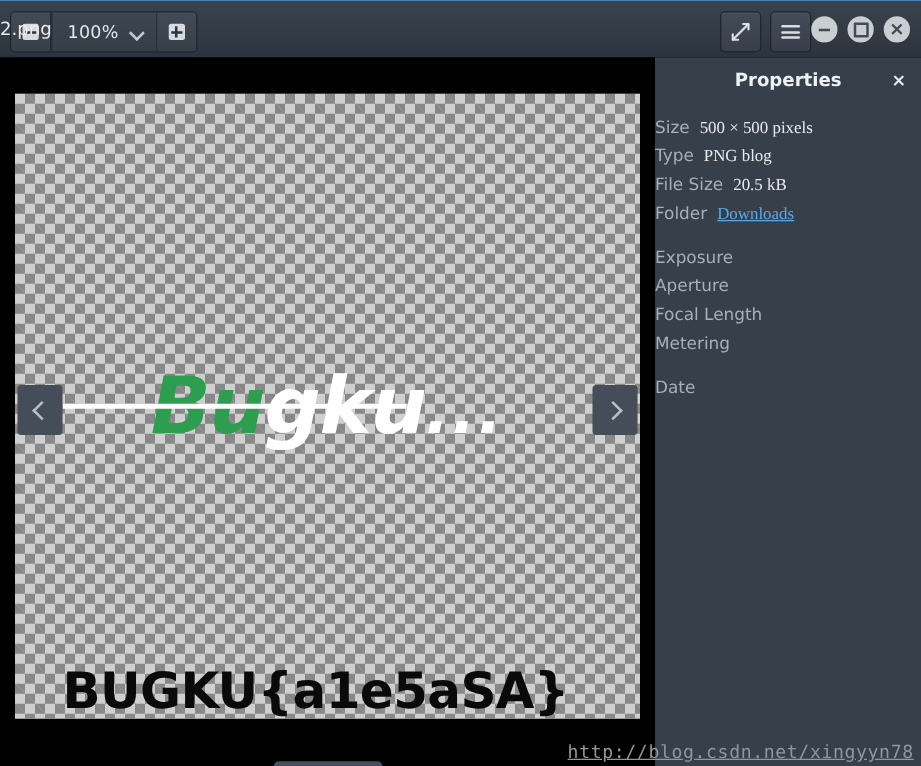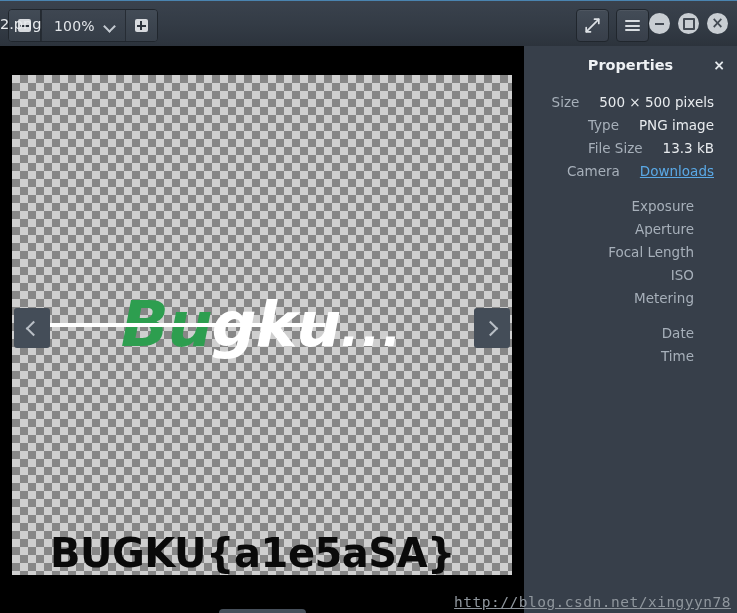--- a/index.html
+++ b/index.html
@@ -331,33 +331,34 @@
     font-weight: bold;
     cursor: pointer;
     line-height: 16px;
   }
 
   .prop-list {
     padding: 8px 23px 0 0;
   }
   .prop-row {
     display: flex;
-    justify-content: flex-end;
+    justify-content: flex-start;
     align-items: baseline;
     height: 23px;
     font-size: 13.5px;
     white-space: nowrap;
   }
   .prop-label {
     color: #a7b0ba;
     text-align: right;
   }
   .prop-value {
     color: #e8ebee;
-    margin-left: 20px;
+    margin-left: 8px;
+    font-family: Liberation Serif, serif;
   }
   .prop-value.link {
     color: #5aa9e6;
     text-decoration: underline;
     cursor: pointer;
   }
   .prop-gap { height: 12px; }
 
   
   .watermark {
@@ -450,61 +451,53 @@
       <div class="sidebar-close">×</div>
     </div>
 
     <div class="prop-list">
       <div class="prop-row">
         <span class="prop-label">Size</span>
         <span class="prop-value">500 × 500 pixels</span>
       </div>
       <div class="prop-row">
         <span class="prop-label">Type</span>
-        <span class="prop-value">PNG image</span>
+        <span class="prop-value">PNG blog</span>
       </div>
       <div class="prop-row">
         <span class="prop-label">File Size</span>
-        <span class="prop-value">13.3 kB</span>
-      </div>
-      <div class="prop-row">
-        <span class="prop-label">Camera</span>
+        <span class="prop-value">20.5 kB</span>
+      </div>
+      <div class="prop-row">
+        <span class="prop-label">Folder</span>
         <span class="prop-value link">Downloads</span>
       </div>
 
       <div class="prop-gap"></div>
 
       <div class="prop-row">
         <span class="prop-label">Exposure</span>
         <span class="prop-value"></span>
       </div>
       <div class="prop-row">
         <span class="prop-label">Aperture</span>
         <span class="prop-value"></span>
       </div>
       <div class="prop-row">
         <span class="prop-label">Focal Length</span>
         <span class="prop-value"></span>
       </div>
       <div class="prop-row">
-        <span class="prop-label">ISO</span>
-        <span class="prop-value"></span>
-      </div>
-      <div class="prop-row">
         <span class="prop-label">Metering</span>
         <span class="prop-value"></span>
       </div>
 
       <div class="prop-gap"></div>
 
       <div class="prop-row">
         <span class="prop-label">Date</span>
         <span class="prop-value"></span>
       </div>
-      <div class="prop-row">
-        <span class="prop-label">Time</span>
-        <span class="prop-value"></span>
-      </div>
     </div>
   </div>
 
   <div class="watermark">http://blog.csdn.net/xingyyn78</div>
 </div>
 
 </body></html>

